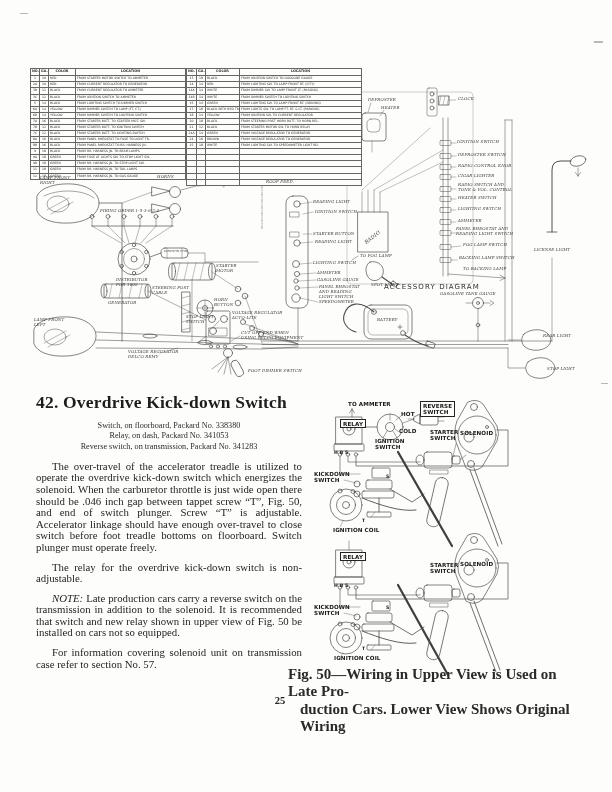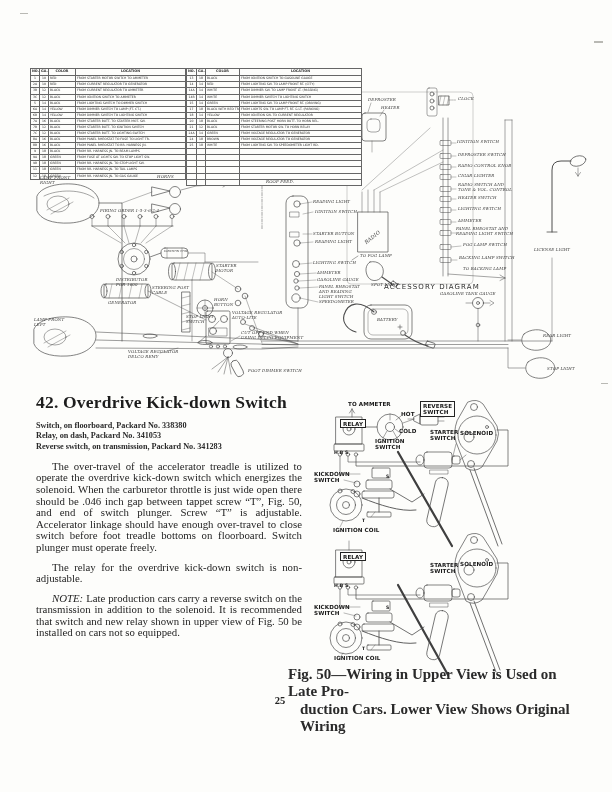--- a/index.html
+++ b/index.html
@@ -24,21 +24,21 @@
   
   .f50{position:absolute;font-family:"DejaVu Sans", sans-serif;font-weight:bold;
        font-size:5.6px;line-height:1.12;white-space:pre-line;color:#161616;letter-spacing:.1px;}
   .f50.boxed{border:0.7px solid #222;padding:0.5px 2px;background:#fdfdfb;}
   .f50.tiny{font-size:4.6px;}
   
   .cap49{position:absolute;left:30px;right:30px;top:375px;text-align:center;
        font-weight:bold;font-size:9.6px;color:#2a2a2a;}
   .col{position:absolute;left:36px;top:392px;width:266px;}
   .col h2{margin:0 0 8px 0;font-size:17.5px;font-weight:bold;letter-spacing:.2px;color:#1c1c1c;}
-  .credits{font-weight:bold;font-size:8.2px;line-height:1.25;
+  .credits{text-align:center;font-weight:normal;font-size:8.2px;line-height:1.25;
        margin:0 0 9px 0;color:#2a2a2a;}
   .col p{margin:0 0 8px 0;font-size:10.8px;line-height:11.6px;text-align:justify;
        text-indent:16px;color:#242424;}
   .col p i{margin-right:3px;}
   .cap50{position:absolute;left:288px;top:666px;width:292px;font-weight:bold;
        font-size:15px;line-height:1.16;color:#2a2a2a;}
   .cap50 .ind{padding-left:12px;}
   .pageno{position:absolute;left:250px;top:695px;width:60px;text-align:center;
        font-size:10.5px;font-weight:bold;}
   .mark{position:absolute;background:#b9b9b4;}
@@ -639,20 +639,21 @@
     <h2>42. Overdrive Kick-down Switch</h2>
     <div class="credits">
       <div>Switch, on floorboard, Packard No. 338380</div>
       <div>Relay, on dash, Packard No. 341053</div>
       <div>Reverse switch, on transmission, Packard No. 341283</div>
     </div>
     <div id="paras">
         <p><span>The over-travel of the accelerator treadle is utilized to operate the overdrive kick-down switch which energizes the solenoid.  When the carburetor throttle is just wide open there should be .046 inch gap between tappet screw “T”, Fig. 50, and end of switch plunger.  Screw “T” is adjustable.  Accelerator linkage should have enough over-travel to close switch before foot treadle bottoms on floorboard.  Switch plunger must operate freely.</span></p>
         <p><span>The relay for the overdrive kick-down switch is non-adjustable.</span></p>
         <p><i>NOTE:</i><span>Late production cars carry a reverse switch on the transmission in addition to the solenoid.  It is recommended that switch and new relay shown in upper view of Fig. 50 be installed on cars not so equipped.</span></p>
+        <p><span>For information covering solenoid unit on transmission case refer to section No. 57.</span></p>
       </div>
   </div>
 
   <div id="labels50">
       <div class="f50" style="left: 348px; top: 401px;">TO AMMETER</div>
       <div class="f50 boxed" style="left: 340px; top: 419px;">RELAY</div>
       <div class="f50" style="left: 401px; top: 411px;">HOT</div>
       <div class="f50" style="left: 399px; top: 428px;">COLD</div>
       <div class="f50 boxed" style="left: 420px; top: 401px;">REVERSE
 SWITCH</div>

